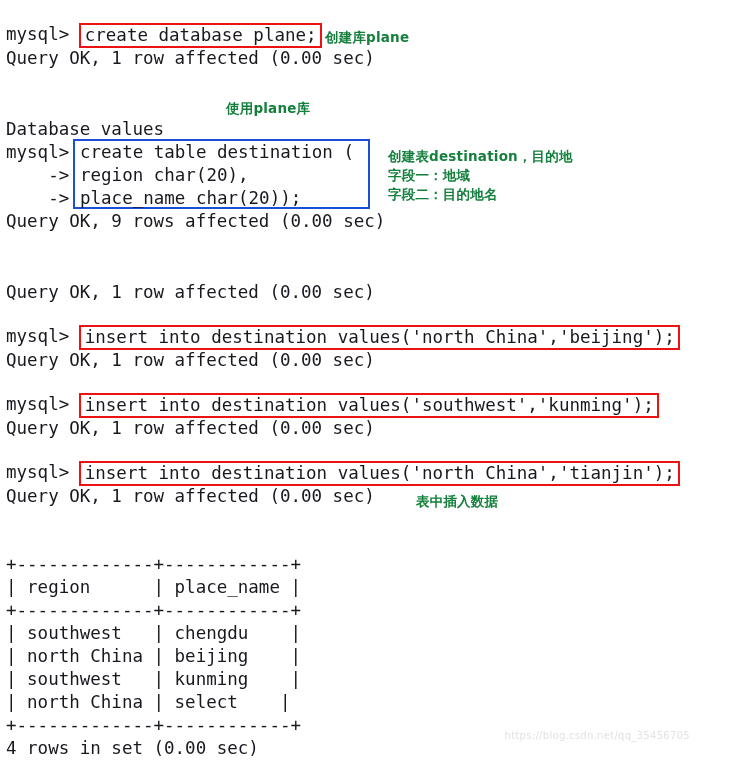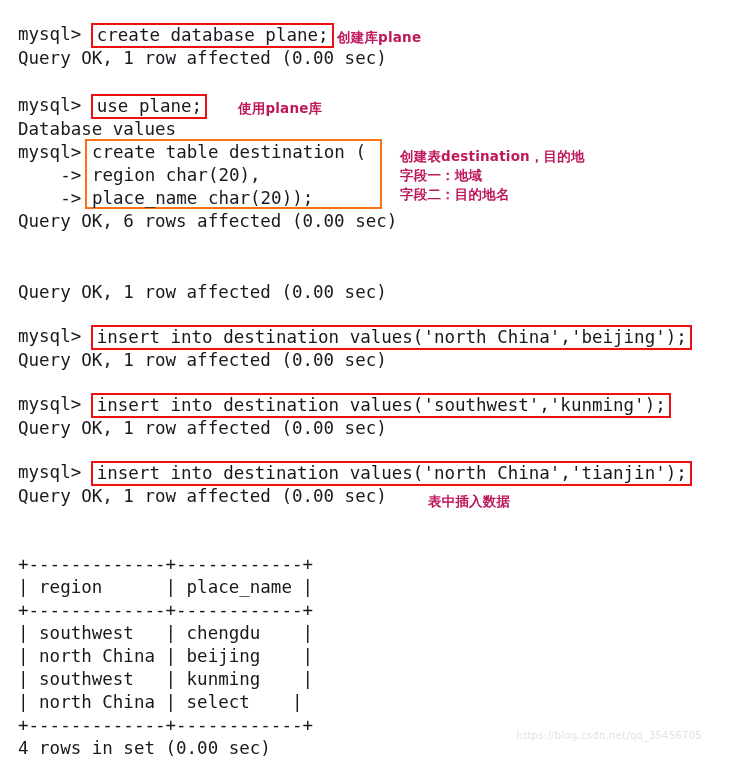--- a/index.html
+++ b/index.html
@@ -11,21 +11,21 @@
     width: 736px;
     height: 765px;
     position: relative;
     overflow: hidden;
     font-family: "DejaVu Sans Mono", "Liberation Mono", monospace;
   }
 
   
   #terminal {
     position: absolute;
-    left: 12px;
+    left: 0;
     top: 0;
     width: 696px;
     height: 765px;
     font-size: 17.5px;
     line-height: 23px;
     color: #18181f;
     white-space: pre;
     letter-spacing: 0;
   }
 
@@ -47,33 +47,33 @@
     padding: 0 3px 0 4px;
     margin-left: -1px;
     position: relative;
     top: 1px;
     line-height: 21px;
   }
 
   
   .block-box {
     position: absolute;
-    border: 2px solid #f97316;
+    border: 2px solid #1d4ed8;
     box-sizing: border-box;
   }
   .block-line {
     position: absolute;
     white-space: pre;
     height: 23px;
   }
 
   
   .note {
     position: absolute;
-    color: #be185d;
+    color: #15803d;
     font-family: "DejaVu Sans", "Liberation Sans", sans-serif;
     font-size: 13.5px;
     font-weight: bold;
     line-height: 19px;
     white-space: pre;
     letter-spacing: 0.2px;
   }
 
   
   #watermark {
@@ -90,35 +90,34 @@
 </head>
 <body>
 
 <div id="terminal">
 
   
   <div class="line" style="top:22px"><span class="prompt">mysql&gt;</span><span> </span><span class="cmd">create database plane;</span></div>
   <div class="line" style="top:47px">Query OK, 1 row affected (0.00 sec)</div>
 
   
-  <div class="line" style="top:93px"><span class="prompt">mysql&gt;</span><span> </span><span class="cmd">use plane;</span></div>
   <div class="line" style="top:118px">Database values</div>
 
   
   <div class="line" style="top:141px"><span class="prompt">mysql&gt;</span></div>
   <div class="line" style="top:164px">    -&gt;</div>
   <div class="line" style="top:187px">    -&gt;</div>
 
   <div class="block-box" style="left:73px; top:139px; width:297px; height:70px;">
     <div class="block-line" style="left:5px; top:0px;">create table destination (</div>
     <div class="block-line" style="left:5px; top:23px;">region char(20),</div>
     <div class="block-line" style="left:5px; top:46px;">place_name char(20));</div>
   </div>
 
-  <div class="line" style="top:210px">Query OK, 6 rows affected (0.00 sec)</div>
+  <div class="line" style="top:210px">Query OK, 9 rows affected (0.00 sec)</div>
 
   
   <div class="line" style="top:281px">Query OK, 1 row affected (0.00 sec)</div>
 
   
   <div class="line" style="top:324px"><span class="prompt">mysql&gt;</span><span> </span><span class="cmd">insert into destination values('north China','beijing');</span></div>
   <div class="line" style="top:349px">Query OK, 1 row affected (0.00 sec)</div>
 
   
   <div class="line" style="top:392px"><span class="prompt">mysql&gt;</span><span> </span><span class="cmd">insert into destination values('southwest','kunming');</span></div>

